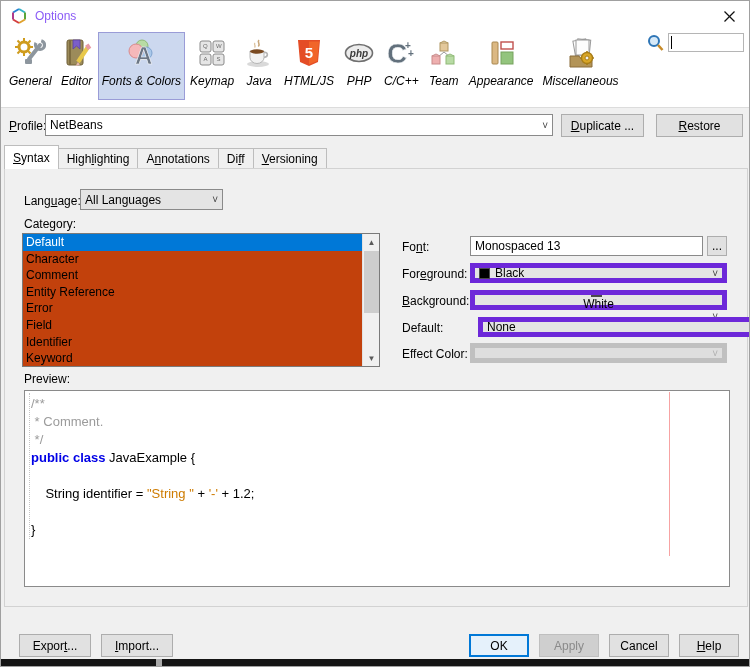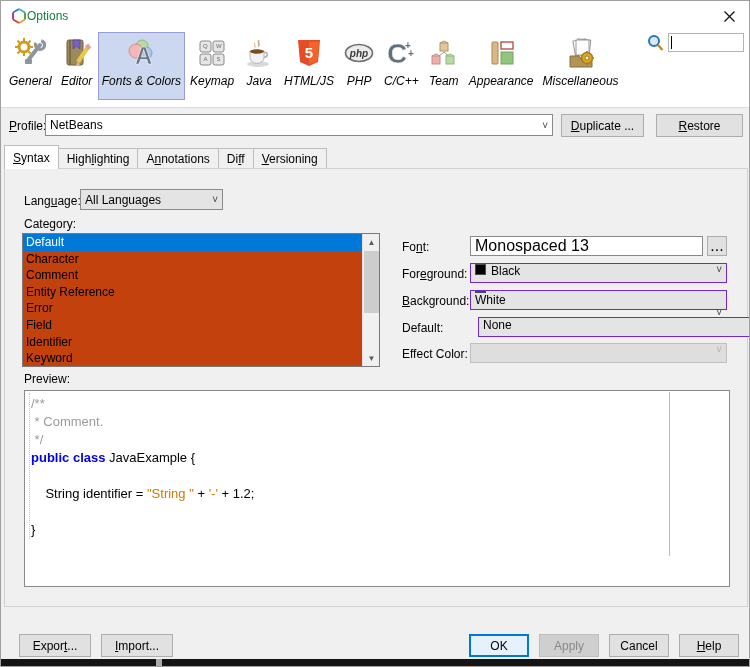--- a/index.html
+++ b/index.html
@@ -1,20 +1,20 @@
 <!DOCTYPE html>
 <html><head>
 <meta charset="utf-8">
 <style>
   html,body{margin:0;padding:0;background:#e8e8e8;}
   *{box-sizing:border-box;font-family:"Liberation Sans",sans-serif;}
   .win{position:relative;width:750px;height:667px;background:#f0f0f0;border:1px solid #a0a0a0;overflow:hidden;}
   
   .titlebar{position:absolute;left:0;top:0;width:100%;height:30px;background:#fff;display:flex;align-items:center;padding-left:10px;}
-  .titlebar .ttl{font-size:12px;color:#15803d;}
+  .titlebar .ttl{font-size:12px;color:#8b5cf6;margin-left:8px;}
   .closebtn{position:absolute;right:0;top:0;width:40px;height:30px;display:flex;align-items:center;justify-content:center;cursor:default;}
   
   .toolbar{position:absolute;left:0;top:30px;width:100%;height:77px;background:#fff;border-bottom:1px solid #dcdcdc;display:flex;align-items:flex-start;padding:1px 0 0 4px;}
   .tb-item{display:flex;flex-direction:column;align-items:center;justify-content:flex-start;padding:4px 3px 3px 3px;border:1px solid transparent;margin-right:1px;height:68px;}
   .tb-item.selected{background:#ccd8ef;border:1px solid #9a9cd7;}
   .tb-item .lbl{font-size:12px;color:#000;margin-top:5px;white-space:nowrap;font-style:italic;}
   .tb-item svg{width:32px;height:32px;}
   .searchwrap{position:absolute;right:5px;top:32px;display:flex;align-items:center;}
   .searchbox{width:76px;height:19px;background:#fff;border:1px solid #b5b5b5;margin-left:4px;display:flex;align-items:center;padding-left:2px;}
   .caret{display:inline-block;width:1px;height:13px;background:#000;}
@@ -38,25 +38,25 @@
   .cat-label{position:absolute;left:19px;top:48px;}
   .listbox{position:absolute;left:17px;top:64px;width:358px;height:134px;background:#c2410c;border:1px solid #7a7a7a;}
   .list-items{position:absolute;left:0;top:0;right:17px;bottom:0;overflow:hidden;}
   .list-item{height:16.6px;font-size:12px;padding:1px 0 0 3px;color:#000;white-space:nowrap;}
   .list-item.sel{background:#0078d7;color:#fff;}
   .vscroll{position:absolute;right:0;top:0;width:17px;height:100%;background:#f0f0f0;border-left:1px solid #e2e2e2;}
   .sbtn{position:absolute;left:0;width:17px;height:16px;display:flex;align-items:center;justify-content:center;font-size:8px;color:#5a5a5a;}
   .sbtn.up{top:0;} .sbtn.dn{bottom:0;}
   .sthumb{position:absolute;left:1px;top:17px;width:15px;height:62px;background:#cdcdcd;}
   .fld-label{position:absolute;font-size:12px;}
-  .fld{position:absolute;font-size:16px;}
+  .fld{position:absolute;font-size:12px;}
   .textbox{background:#fff;border:1px solid #8a8a8a;display:flex;align-items:center;padding-left:4px;}
   .swatch{display:inline-block;width:11px;height:11px;border:1px solid #4a4a4a;margin-right:5px;}
   .sw-black{background:#000;} .sw-white{background:#fff;}
-  .combo2{background:#e4e4e4;border:1px solid #6d28d9;display:flex;padding:0 4px;font-size:12px;}
+  .combo2{background:#e4e4e4;border:5px solid #6d28d9;display:flex;align-items:center;padding:0 4px;font-size:12px;}
   .combo2 .chev{margin-left:auto;color:#404040;font-size:10px;}
   .combo2.disabled{background:#dedede;border-color:#c0c0c0;color:#9a9a9a;}
   .combo2.disabled .chev{color:#b0b0b0;}
   .prev-label{position:absolute;left:19px;top:203px;}
   .preview{position:absolute;left:19px;top:221px;width:706px;height:197px;background:#fff;border:1px solid #8a8a8a;overflow:hidden;}
   .fold-margin{position:absolute;left:4px;top:2px;height:146px;border-left:1px dotted #c4c4c4;}
   .redline{position:absolute;left:644px;top:1px;width:1px;height:164px;background:#f7a3a3;}
   .code{position:absolute;left:6px;top:4px;font-family:"Liberation Mono",monospace;font-size:13px;line-height:18px;white-space:pre;}
   .c-com{color:#9b9b9b;} .c-kw{color:#0000e6;font-weight:bold;} .c-str{color:#ce7b00;} .c-pl{color:#000;}
   

